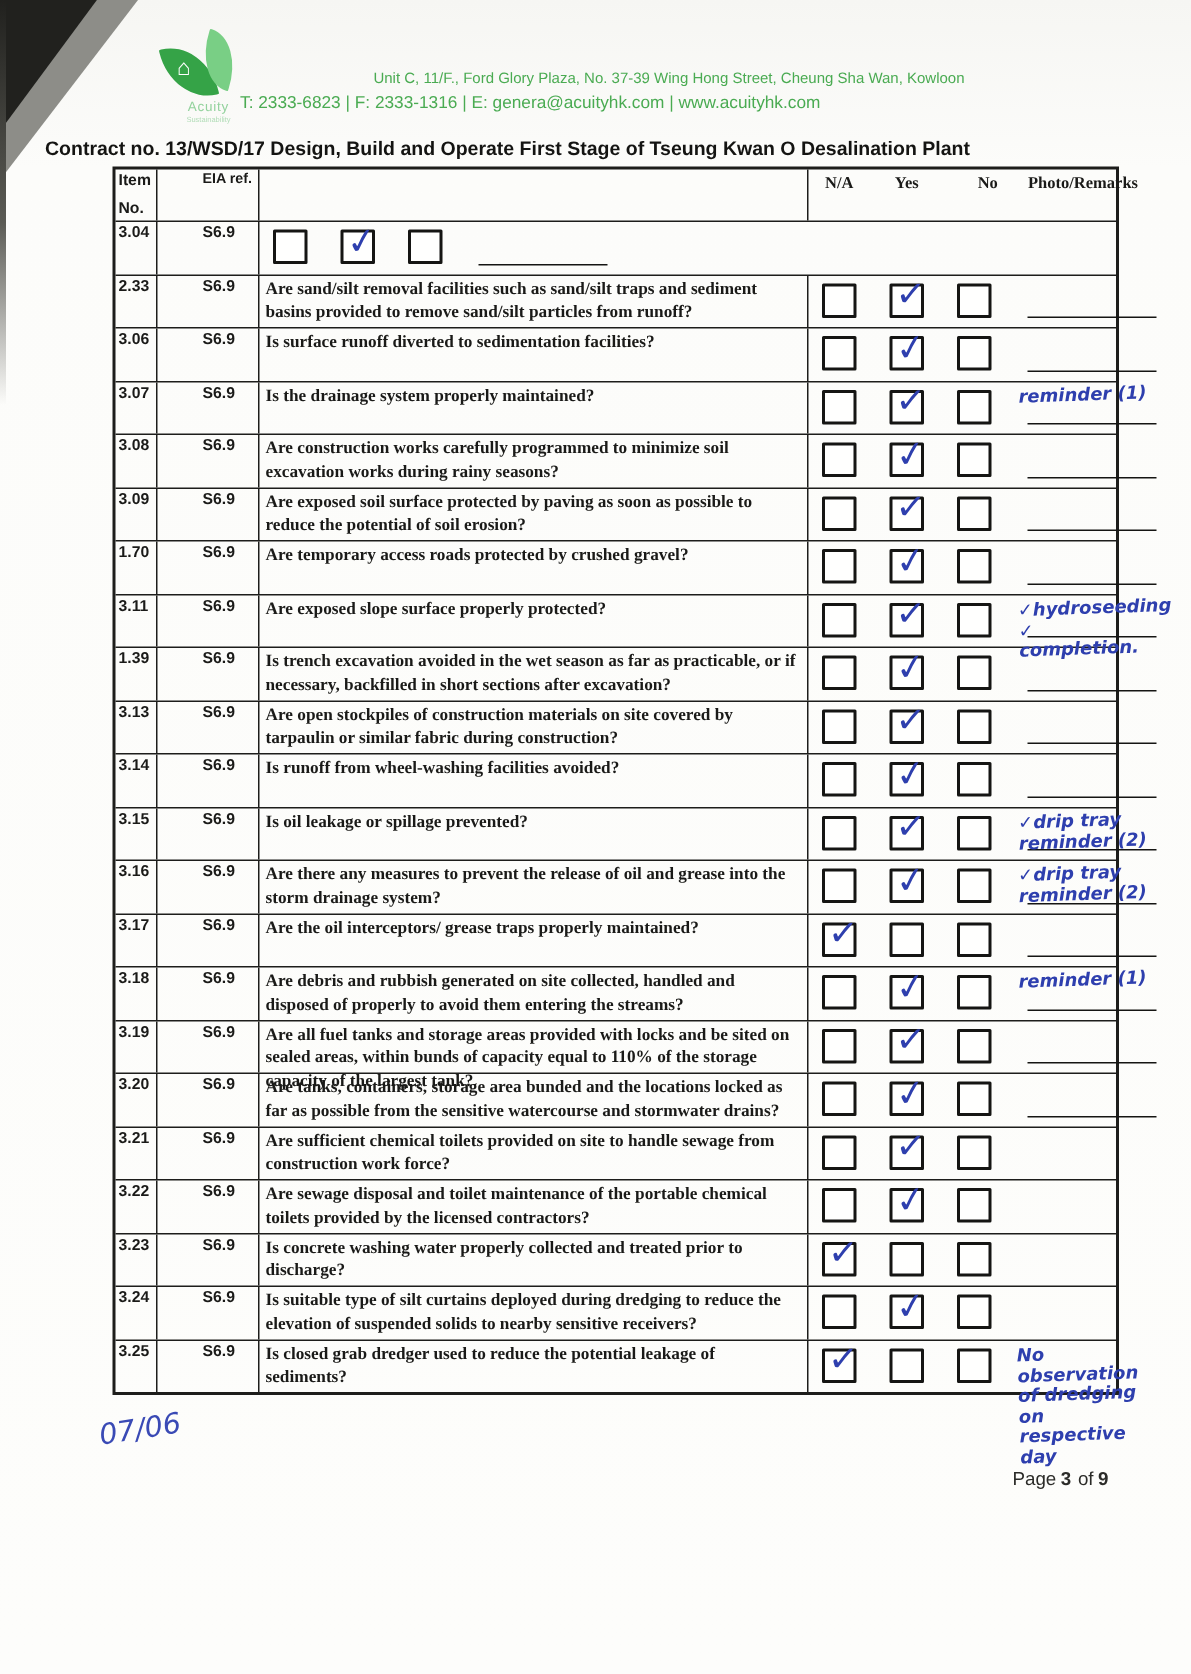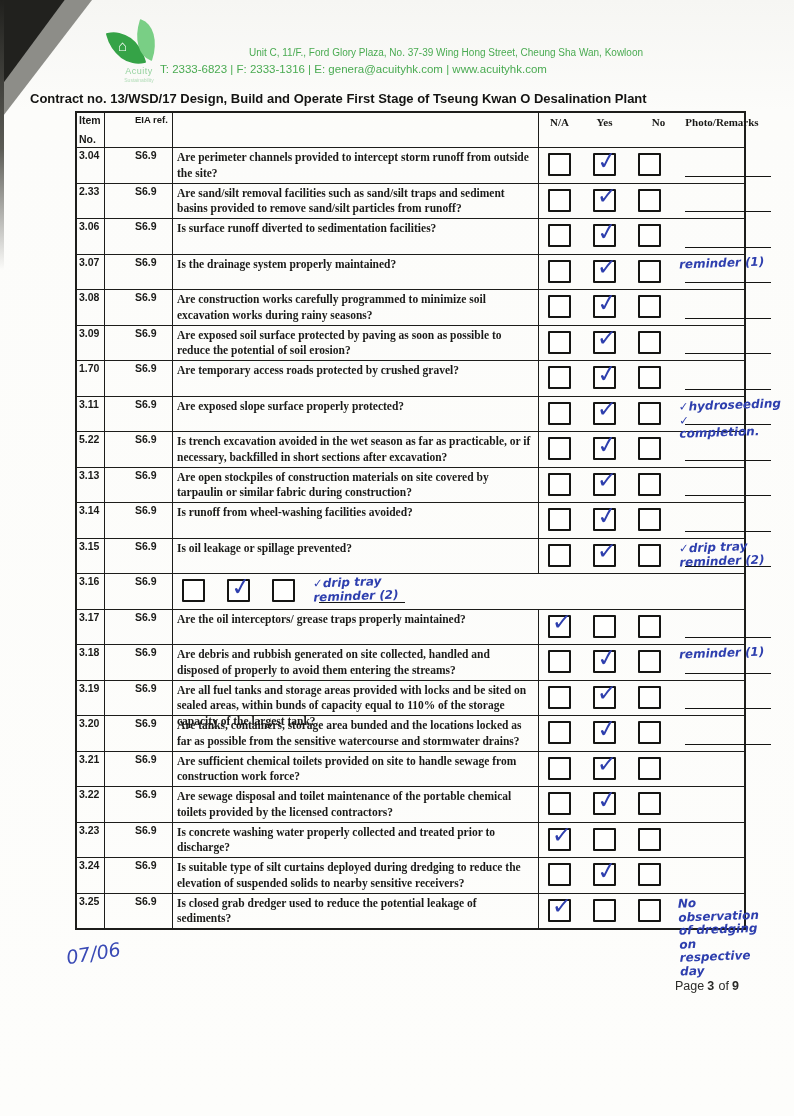--- a/index.html
+++ b/index.html
@@ -111,21 +111,20 @@
         <span class="h-label h-na">N/A</span>
         <span class="h-label h-yes">Yes</span>
         <span class="h-label h-no">No</span>
         <span class="h-label h-rem">Photo/Remarks</span>
       </div>
     </div>
     <div id="tbody">
   <div class="row">
     <div class="cell c-item">3.04</div>
     <div class="cell c-ref">S6.9</div>
-    <div class="cell c-q">Are perimeter channels provided to intercept storm runoff from outside the site?</div>
     <div class="cell c-ans">
       <span class="box box-na"></span>
       <span class="box box-yes">
               <span class="tick">✓</span>
             </span>
       <span class="box box-no"></span>
       <span class="remark">
         <span class="remark-text"></span>
         <span class="remark-line"></span>
       </span>
@@ -246,21 +245,21 @@
       <span class="box box-no"></span>
       <span class="remark">
         <span class="remark-text">✓hydroseeding ✓
 completion.</span>
         <span class="remark-line"></span>
       </span>
     </div>
   </div>
 
   <div class="row">
-    <div class="cell c-item">5.22</div>
+    <div class="cell c-item">1.39</div>
     <div class="cell c-ref">S6.9</div>
     <div class="cell c-q">Is trench excavation avoided in the wet season as far as practicable, or if necessary, backfilled in short sections after excavation?</div>
     <div class="cell c-ans">
       <span class="box box-na"></span>
       <span class="box box-yes">
               <span class="tick">✓</span>
             </span>
       <span class="box box-no"></span>
       <span class="remark">
         <span class="remark-text"></span>
@@ -317,20 +316,21 @@
         <span class="remark-text">✓drip tray
 reminder (2)</span>
         <span class="remark-line"></span>
       </span>
     </div>
   </div>
 
   <div class="row">
     <div class="cell c-item">3.16</div>
     <div class="cell c-ref">S6.9</div>
+    <div class="cell c-q">Are there any measures to prevent the release of oil and grease into the storm drainage system?</div>
     <div class="cell c-ans">
       <span class="box box-na"></span>
       <span class="box box-yes">
               <span class="tick">✓</span>
             </span>
       <span class="box box-no"></span>
       <span class="remark">
         <span class="remark-text">✓drip tray
 reminder (2)</span>
         <span class="remark-line"></span>

